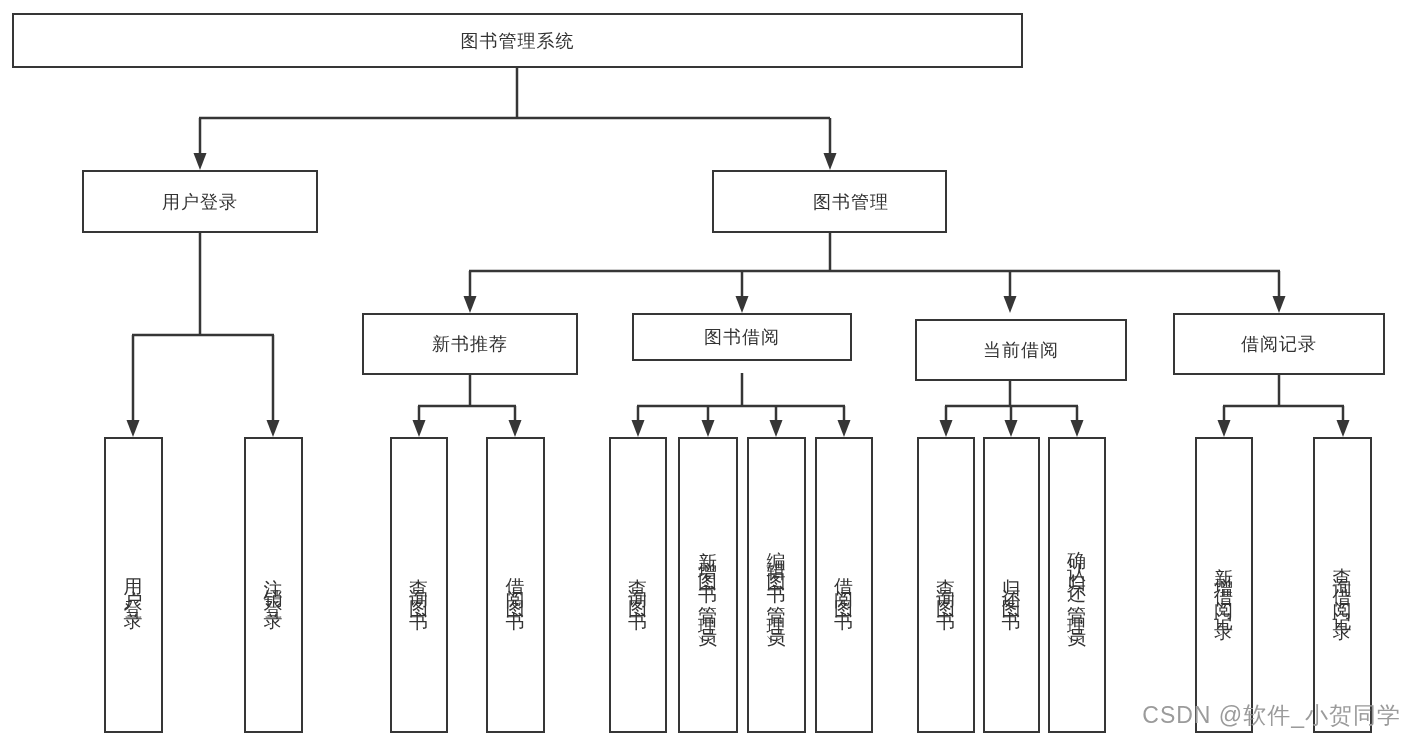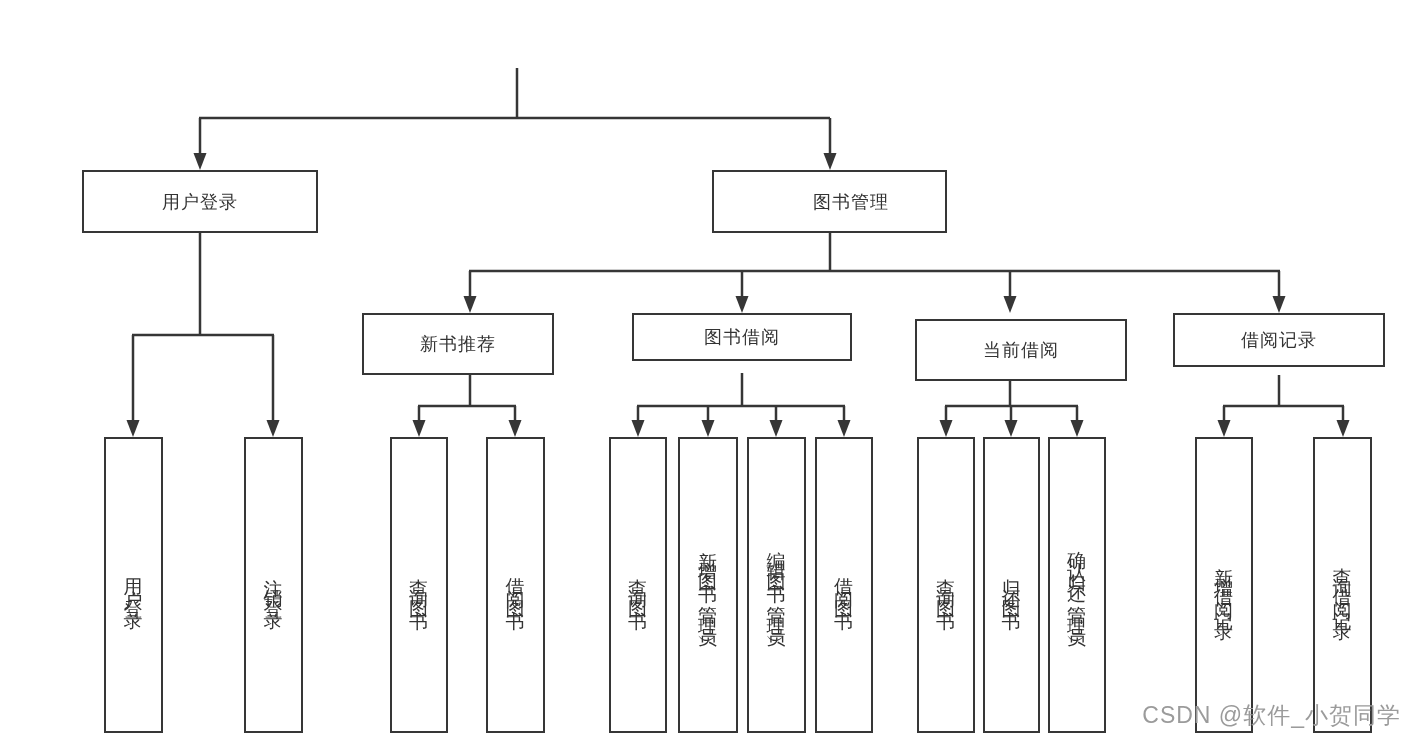--- a/index.html
+++ b/index.html
@@ -109,38 +109,41 @@
     <polygon points="1070.5,420 1083.5,420 1077,437"></polygon>
 
     <line x1="1279" y1="375" x2="1279" y2="406"></line>
     <line x1="1223" y1="406" x2="1344" y2="406"></line>
     <line x1="1224" y1="406" x2="1224" y2="424"></line>
     <polygon points="1217.5,420 1230.5,420 1224,437"></polygon>
     <line x1="1343" y1="406" x2="1343" y2="424"></line>
     <polygon points="1336.5,420 1349.5,420 1343,437"></polygon>
   </svg>
 
+  <div class="hbox" style="left:12px;top:13px;width:1011px;height:55px;">
+    <span>图书管理系统</span>
+  </div>
 
   <div class="hbox" style="left:82px;top:170px;width:236px;height:63px;">
     <span>用户登录</span>
   </div>
   <div class="hbox" style="left:712px;top:170px;width:235px;height:63px;padding-left:43px;">
     <span>图书管理</span>
   </div>
 
-  <div class="hbox" style="left:362px;top:313px;width:192px;height:62px;justify-content:center;">
+  <div class="hbox" style="left:362px;top:313px;width:216px;height:62px;justify-content:center;">
     <span>新书推荐</span>
   </div>
   <div class="hbox" style="left:632px;top:313px;width:220px;height:48px;">
     <span>图书借阅</span>
   </div>
   <div class="hbox" style="left:903px;top:319px;width:212px;height:62px;margin-left:12px;">
     <span>当前借阅</span>
   </div>
-  <div class="hbox" style="left:1173px;top:313px;width:212px;height:54px;">
+  <div class="hbox" style="left:1173px;top:313px;width:212px;height:62px;">
     <span>借阅记录</span>
   </div>
 
   <div class="leaf" style="left:104px;width:59px;">
     <span>用户登录</span>
   </div>
   <div class="leaf" style="left:244px;width:59px;">
     <span>注销登录</span>
   </div>
   <div class="leaf" style="left:390px;width:58px;">

